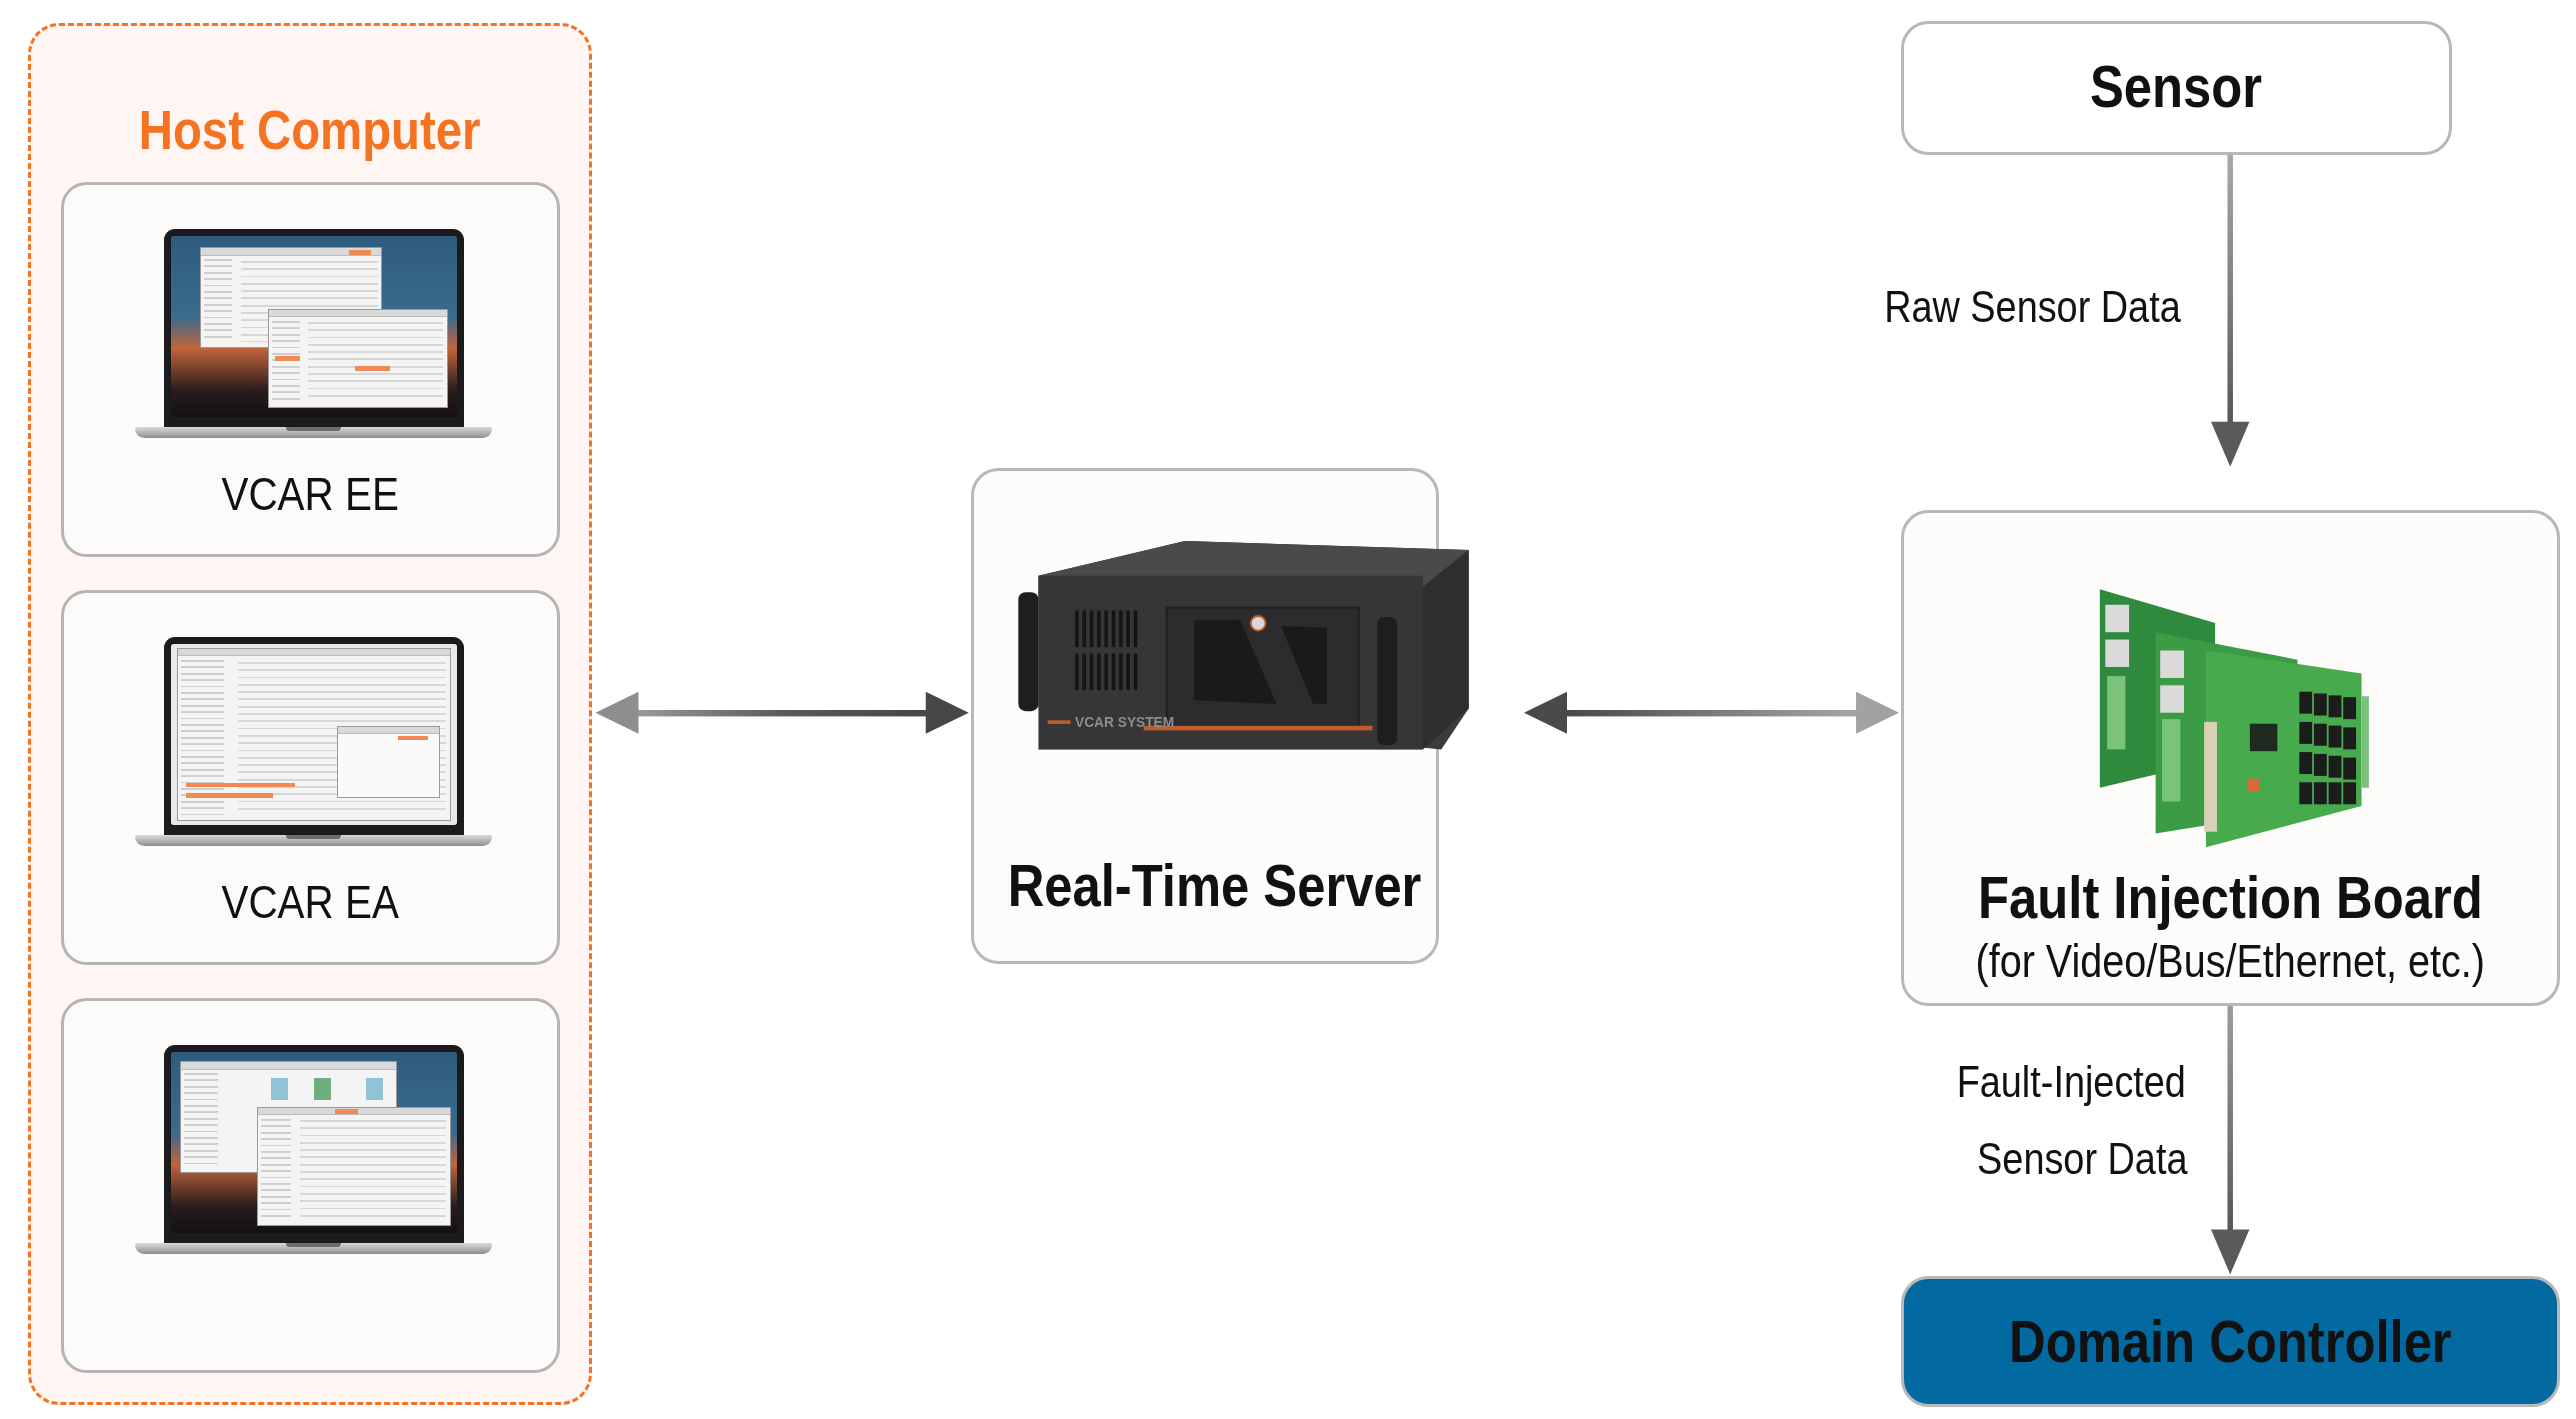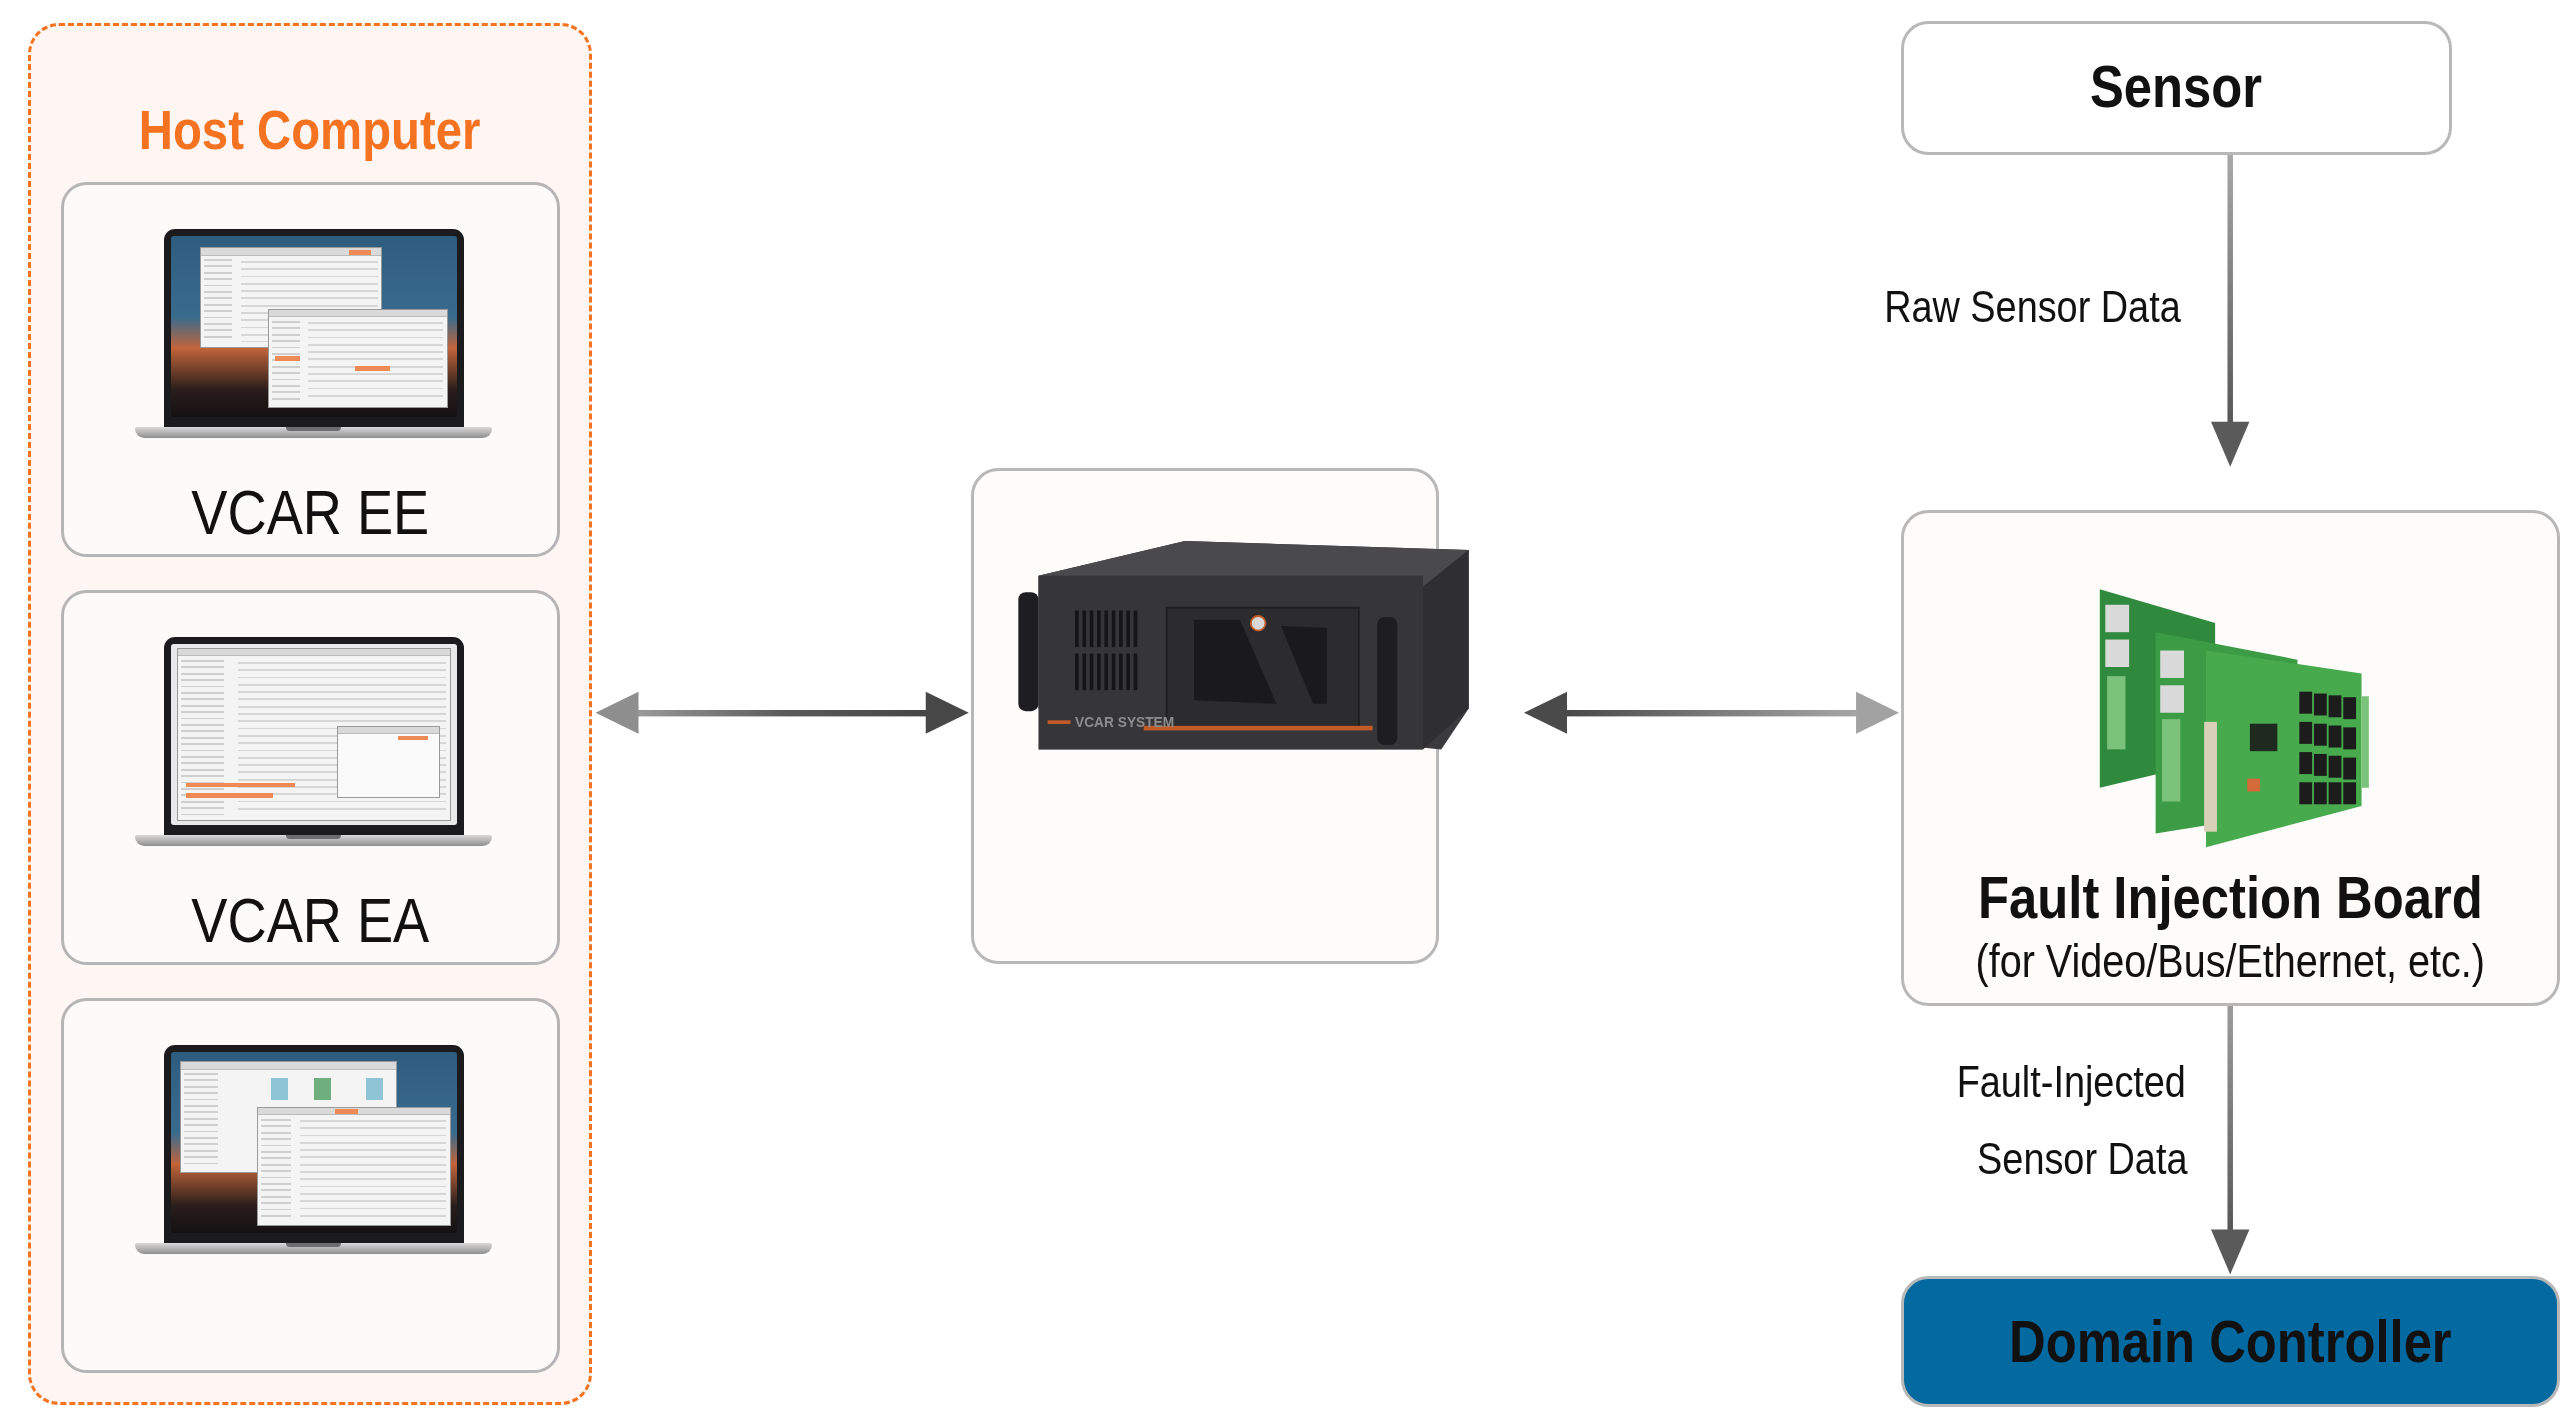--- a/index.html
+++ b/index.html
@@ -7,21 +7,21 @@
          font-family:"Liberation Sans", sans-serif; color:#111; }
   .abs { position:absolute; }
   .cond { display:inline-block; transform:scaleX(0.86); transform-origin:center; white-space:nowrap; }
 
   
   #host { left:28px; top:23px; width:564px; height:1382px; box-sizing:border-box;
           border:3.7px dashed #f47220; border-radius:31px; background:#fff6f3; }
   #host-title { left:0; width:100%; top:48px; text-align:center; font-size:55px; font-weight:bold; color:#f47220;margin-top:24px; }
   .tool-card { position:absolute; left:30px; width:499px; height:375px; box-sizing:border-box;
                border:3.7px solid #b5b5b5; border-radius:25.6px; background:#fdfbfa; }
-  .tool-label { position:absolute; left:0; width:100%; text-align:center; font-size:63px; color:#111; top:291px; }
+  .tool-label { position:absolute; left:0; width:100%; text-align:center; font-size:47px; color:#111; top:281px; }
 
   
   .laptop { position:absolute; left:71px; top:44px; width:357px; height:212px; }
   .lid { position:absolute; left:29px; top:0; width:300px; height:199px; background:#1b1b1d;
          border-radius:11px 11px 0 0; box-sizing:border-box; padding:7.3px 7.3px 11px 7.3px; }
   .screen { width:100%; height:100%; border-radius:2.7px; position:relative; overflow:hidden;
             background:linear-gradient(180deg,#2e5c7f 0%,#3a6b8d 45%,#c2643a 62%,#2a1d1c 85%,#141012 100%); }
   .screen.light { background:#e9e9e9; }
   .win { position:absolute; background:#f4f4f4; border:0.9px solid #9a9a9a; box-sizing:border-box; }
   .win .bar { height:6.4px; background:#d9d9d9; border-bottom:0.9px solid #bbb; }
@@ -202,20 +202,23 @@
         <rect x="134" y="125" width="4" height="40"></rect>
     </g>
     <rect x="170" y="75" width="210" height="130" fill="#2c2c2e" stroke="#1f1f1f" stroke-width="2"></rect>
     <polygon points="200,88 250,88 290,180 200,176" fill="#1a1a1c"></polygon>
     <polygon points="295,95 345,97 345,180 330,180" fill="#1a1a1c"></polygon>
     <circle cx="270" cy="92" r="8" fill="#d8d8d8" stroke="#c25a2a" stroke-width="2"></circle>
     <rect x="40" y="198" width="25" height="4" fill="#c25a2a"></rect>
     <rect x="145" y="204" width="250" height="5" fill="#c25a2a"></rect>
     <text x="70" y="205" font-family="Liberation Sans, sans-serif" font-size="15" font-weight="bold" fill="#8d8d8d">VCAR SYSTEM</text>
   </svg>
+  <div class="box-title" style="top:381px;">
+    <span class="cond">Real-Time Server</span>
+  </div>
 </div>
 
 <div id="sensor-box" class="box">
   <div class="box-title" style="top:29px;">
     <span class="cond">Sensor</span>
   </div>
 </div>
 
 <div class="edge-label" style="left:1839px;top:282px;width:366px;">
   <span class="cond">Raw Sensor Data</span>

